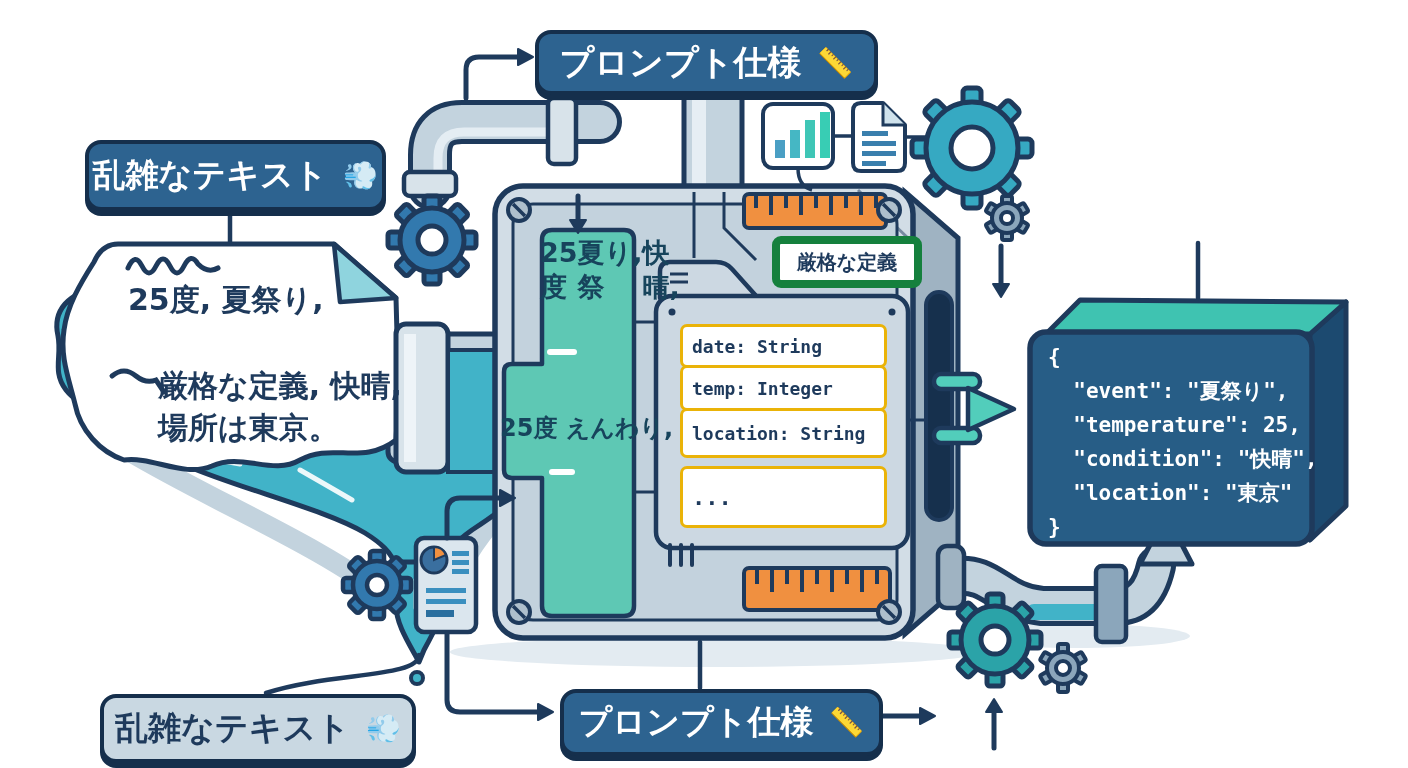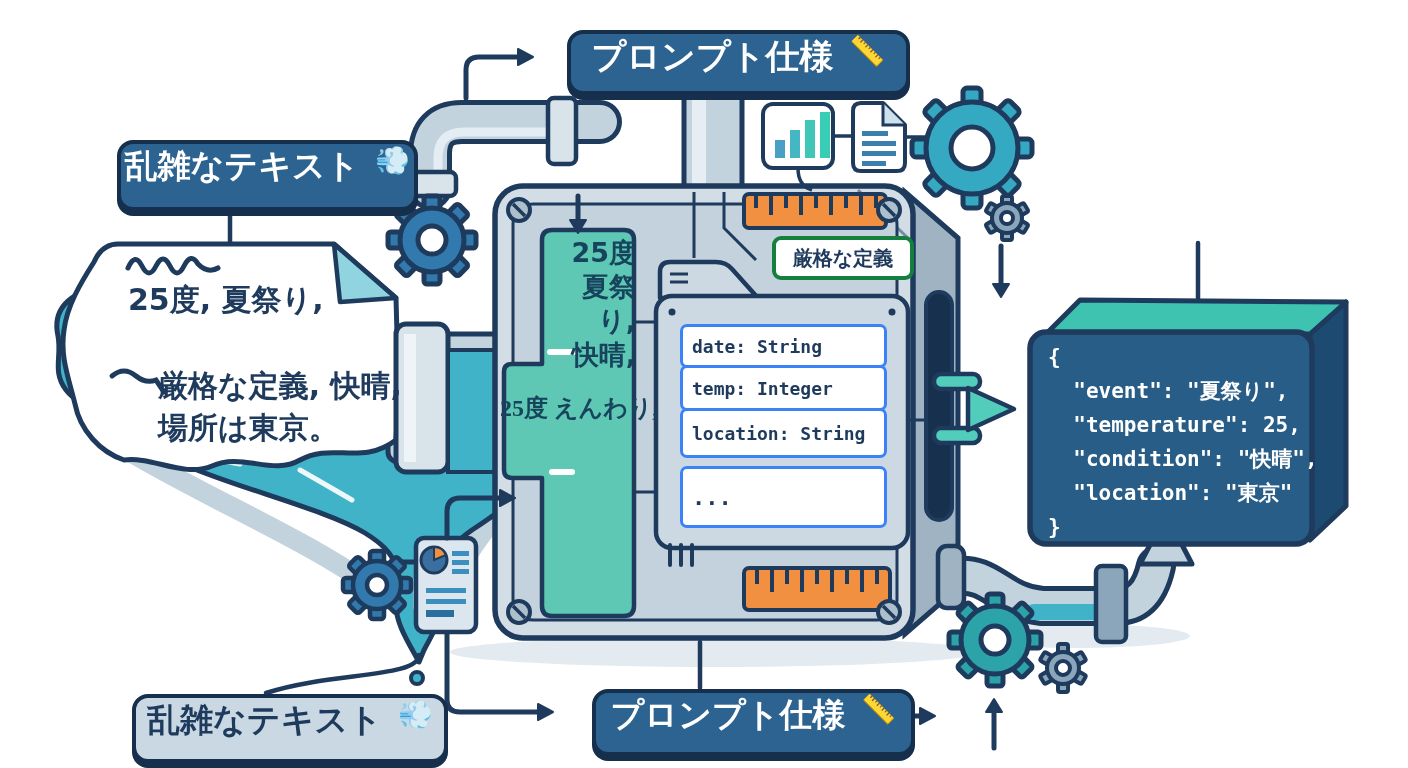--- a/index.html
+++ b/index.html
@@ -1,32 +1,32 @@
 <!DOCTYPE html>
 <html><head>
 <meta charset="utf-8">
 <style>
   html,body{margin:0;padding:0;background:#fff;}
   .canvas{position:relative;width:1408px;height:768px;background:#ffffff;overflow:hidden;
           font-family:"DejaVu Sans",sans-serif;}
   .abs{position:absolute;}
   svg{position:absolute;left:0;top:0;}
-  .pill{position:absolute;display:flex;align-items:flex-start;justify-content:center;gap:16px;
+  .pill{position:absolute;display:flex;align-items:center;justify-content:center;gap:16px;
         background:#2d6390;border:4px solid #152f4c;border-radius:16px;
-        box-shadow:0 5px 0 #152f4c;color:#fff;font-weight:bold;margin-left:32px;}
+        box-shadow:0 5px 0 #152f4c;color:#fff;font-weight:bold;}
   .pill .emj{font-size:0.85em;}
   .pill-grey{background:#c9d8e2;color:#1e3a5c;}
   .badge{position:absolute;display:flex;align-items:center;justify-content:center;
-         background:#fff;border:4px solid #15803d;border-radius:9px;
+         background:#fff;border:8px solid #15803d;border-radius:9px;
          color:#1e3a5c;font-weight:bold;}
   .row{position:absolute;display:flex;align-items:center;background:#fff;
-       border:3px solid #3b82f6;border-radius:7px;padding-left:9px;
+       border:3px solid #eab308;border-radius:7px;padding-left:9px;
        font-family:"DejaVu Sans Mono",monospace;font-weight:bold;color:#1e3a5c;}
   .bubble-line{position:absolute;white-space:nowrap;color:#1e3a5c;font-weight:bold;font-size:30px;}
-  .strip-col{position:absolute;display:flex;flex-direction:column;align-items:flex-end;
+  .strip-col{position:absolute;display:flex;align-items:flex-start;
              color:#17445c;font-weight:bold;font-size:27px;line-height:34px;}
   .strip-mid{position:absolute;white-space:nowrap;color:#17445c;font-weight:bold;font-size:24px;}
   .code{position:absolute;font-family:"DejaVu Sans Mono",monospace;font-weight:bold;
         color:#ffffff;font-size:21px;line-height:34px;white-space:pre;}
 </style>
 </head>
 <body>
 
 <div class="canvas">
 
@@ -367,21 +367,21 @@
 <div class="bubble-line" style="left:128px;top:280px;">25度, 夏祭り,</div>
 <div class="bubble-line" style="left:158px;top:366px;">厳格な定義, 快晴,</div>
 <div class="bubble-line" style="left:158px;top:408px;">場所は東京。</div>
 
 <div class="strip-col" style="left:540px;top:236px;width:96px;">
   <span>25度</span>
   <span>夏祭</span>
   <span>り,</span>
   <span>快晴,</span>
 </div>
-<div class="strip-mid" style="left:500px;top:392px;font-family:Liberation Serif, serif;">25度 えんわり,</div>
+<div class="strip-mid" style="left:500px;top:412px;">25度 えんわり,</div>
 
 <div class="abs" style="left:1048px;top:340px;">
   <div class="code" style="position:static;">{</div>
   <div class="code" style="position:static;">  "event": "夏祭り",</div>
   <div class="code" style="position:static;">  "temperature": 25,</div>
   <div class="code" style="position:static;">  "condition": "快晴",</div>
   <div class="code" style="position:static;">  "location": "東京"</div>
   <div class="code" style="position:static;">}</div>
 </div>
 

